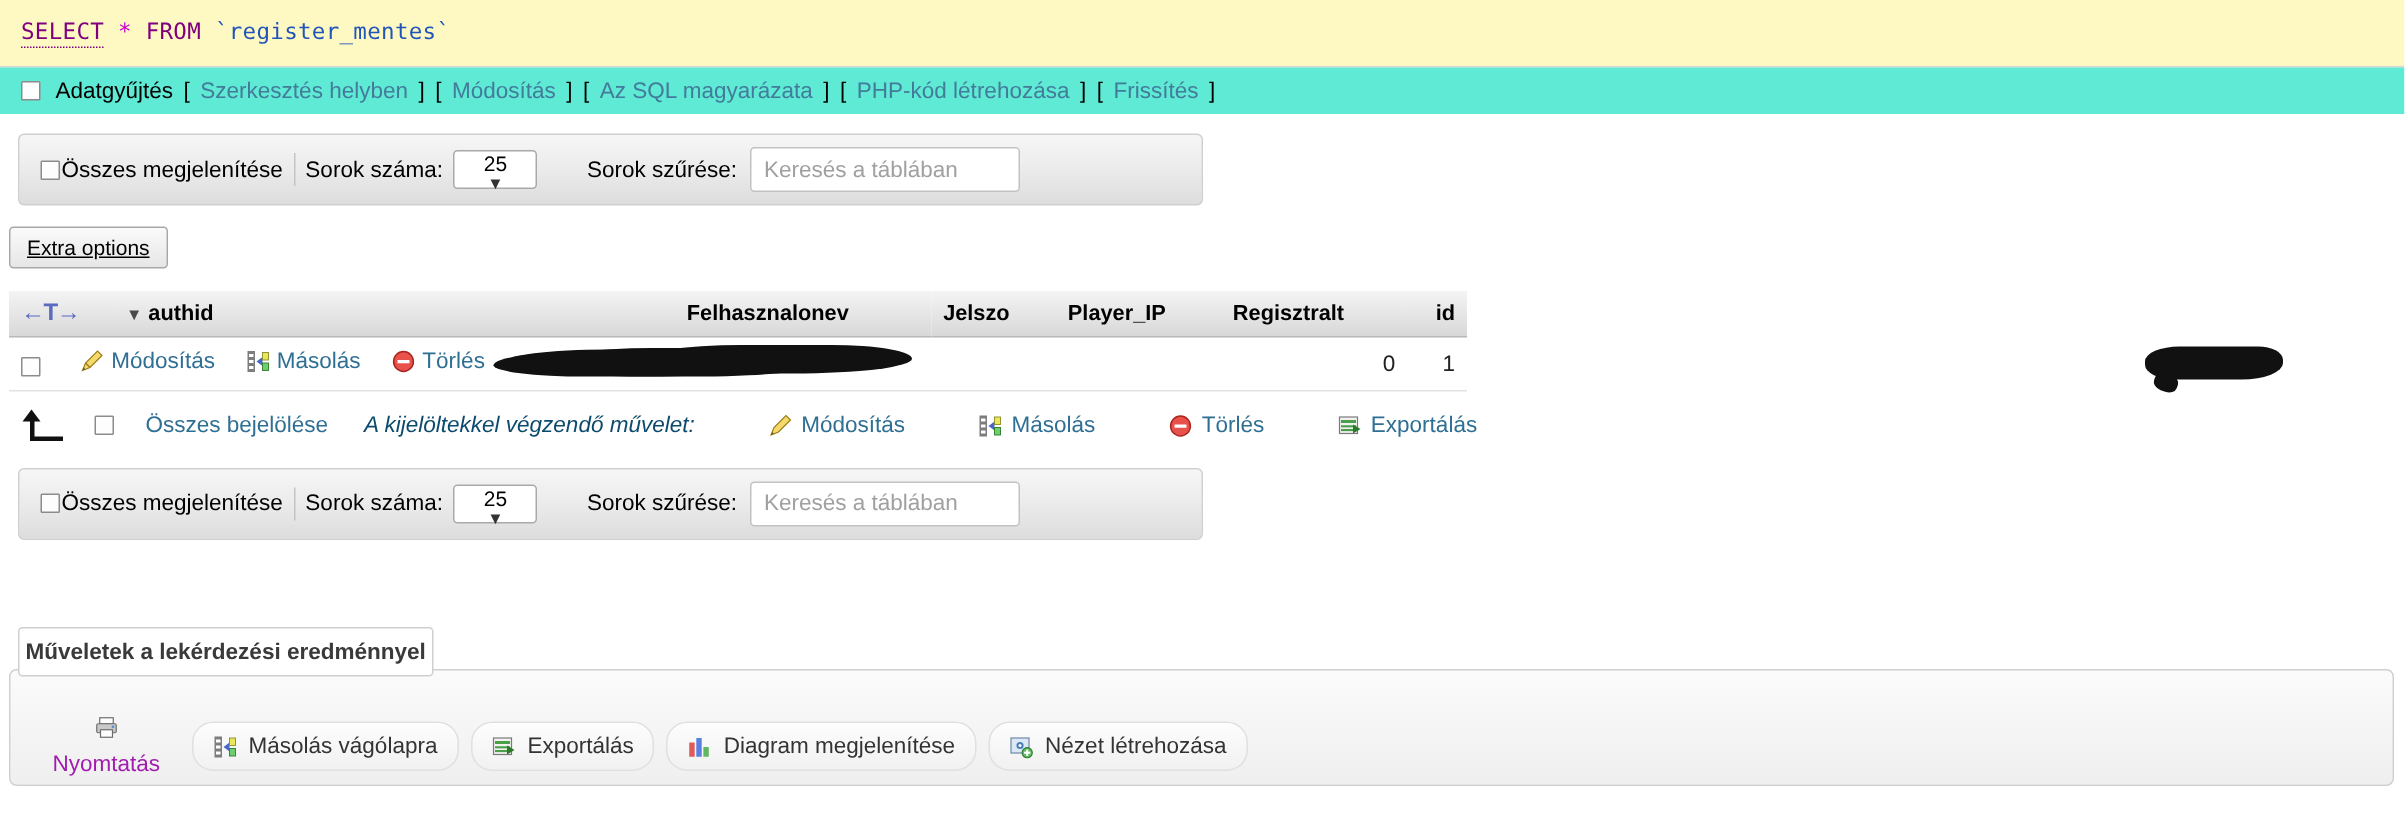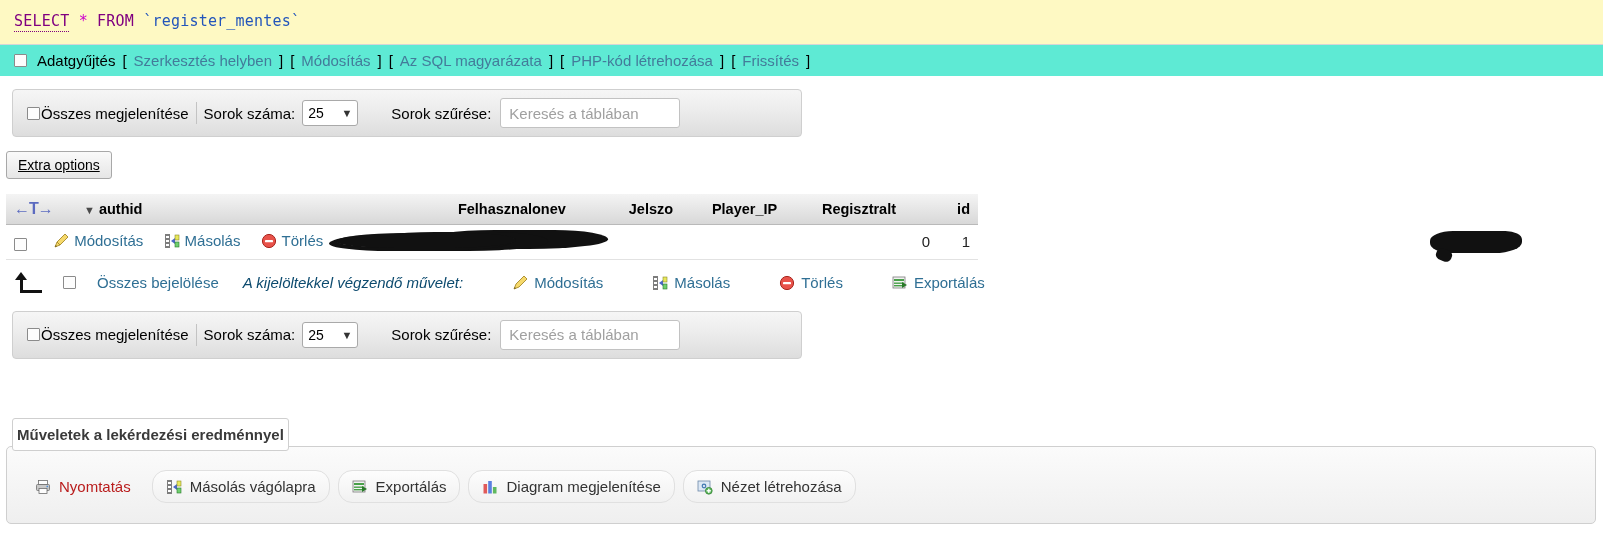--- a/index.html
+++ b/index.html
@@ -78,20 +78,21 @@
     width: 56px; height: 26px;
     border: 1px solid #a9a9a9;
     border-radius: 3px;
     background: #fff;
     display: inline-flex;
     align-items: center;
     justify-content: space-between;
     padding: 0 5px;
     font-size: 14px;
     margin-left: 6px;
+    flex-direction: column;
   }
   .sel .chev { font-size: 11px; color: #333; }
   .filter-input {
     width: 180px; height: 30px;
     border: 1px solid #c2c2c2;
     border-radius: 3px;
     background: #fff;
     display: flex; align-items: center;
     padding: 0 8px;
     color: #a0a0a0;
@@ -226,21 +227,21 @@
     font-size: 15px;
     color: #2f6f94;
     cursor: pointer;
     white-space: nowrap;
   }
   .tool-btn.chip {
     border: 1px solid #e0e0e0;
     background: linear-gradient(to bottom, #fdfdfd, #f1f1f1);
     color: #333;
   }
-  .tool-btn.plain { color: #b91c1c; }
+  .tool-btn.plain { color: #a21caf; flex-direction: column; }
 </style>
 </head>
 <body>
 
 
 
 
 <div class="sql-bar">
   <span class="sql-text"><span class="kw">SELECT</span> <span class="star">*</span> <span class="kw2">FROM</span> <span class="tbl">`register_mentes`</span></span>
 </div>

